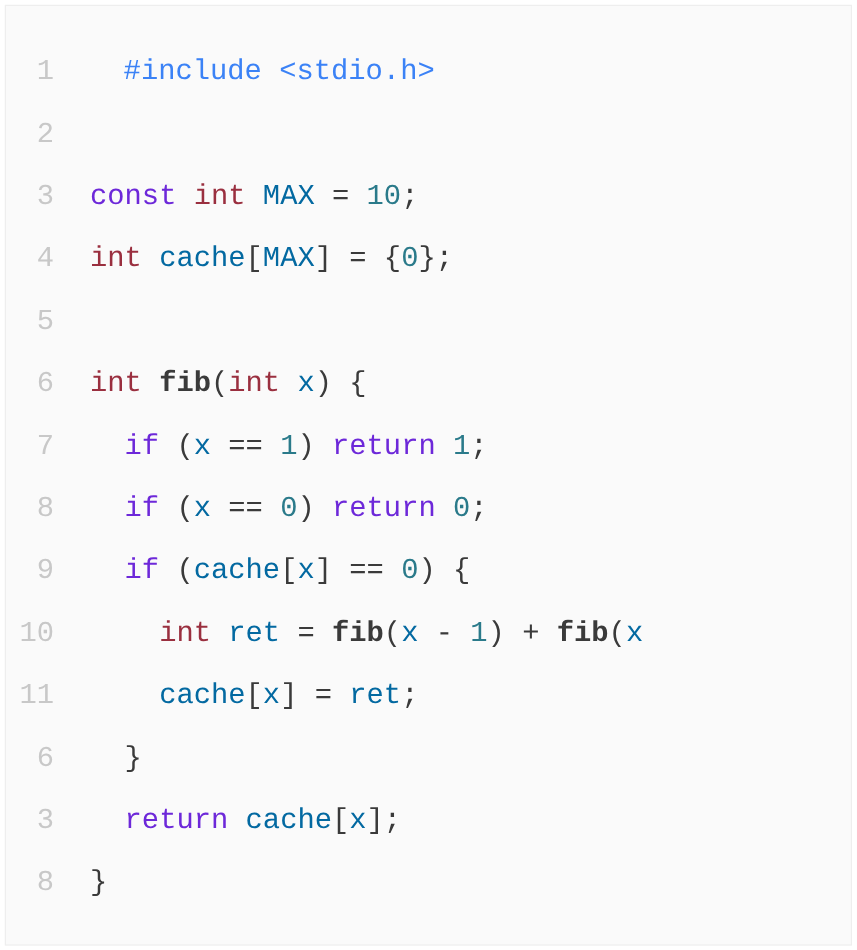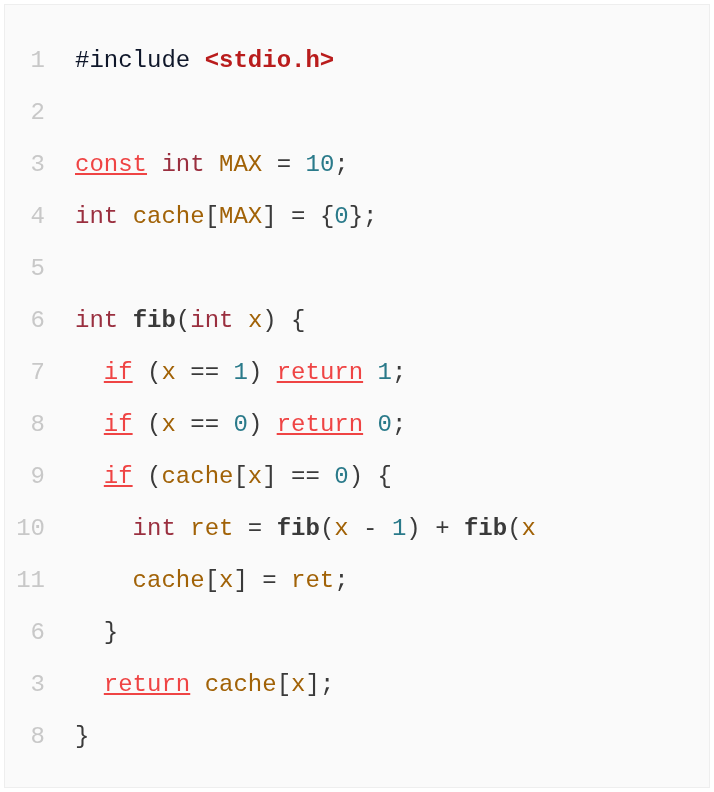--- a/index.html
+++ b/index.html
@@ -33,25 +33,25 @@
     padding-right: 30px;
     flex-shrink: 0;
     user-select: none;
     font-weight: 400;
   }
   .line-content {
     flex: 1;
     overflow: hidden;
   }
   
-  .tok-preproc { color: #0f172a; }
-  .tok-include { color: #b91c1c; font-weight: bold; }
-  .tok-keyword { color: #ef4444; text-decoration: underline; }
+  .tok-preproc { color: #3b82f6; margin-left: 28px; }
+  .tok-include { color: #3b82f6; }
+  .tok-keyword { color: #6d28d9; }
   .tok-type    { color: #9a2f3f; }
-  .tok-ident   { color: #a16207; }
+  .tok-ident   { color: #0369a1; }
   .tok-func    { color: #3a3a3a; font-weight: bold; }
   .tok-number  { color: #2a7a8a; }
   .tok-punct   { color: #3a3a3a; }
   .tok-op      { color: #3a3a3a; }
   .tok-plain   { color: #3a3a3a; }
 </style>
 </head>
 <body>
 
 <div class="code-container" id="code-root">

